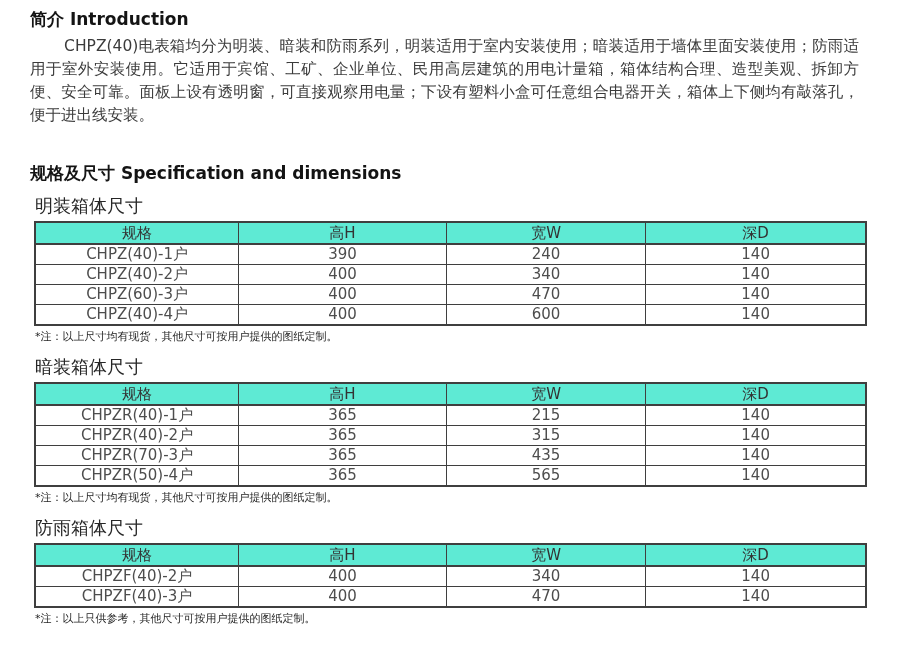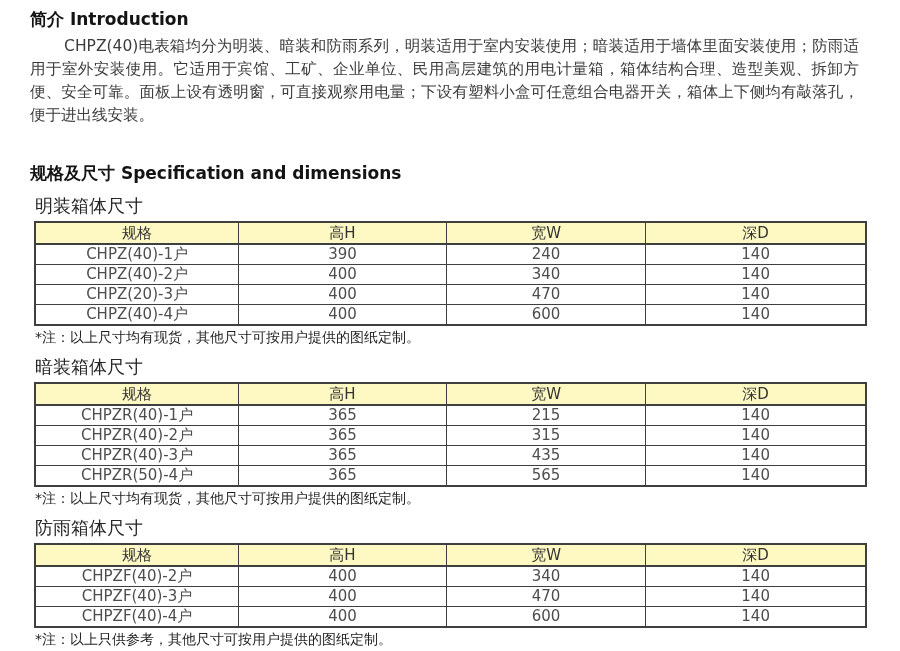--- a/index.html
+++ b/index.html
@@ -44,32 +44,32 @@
     border:1px solid #3f3f3f;
     text-align:center;
     vertical-align:middle;
     padding:0;
     font-size:15px;
     font-weight:normal;
     overflow:hidden;
     white-space:nowrap;
   }
   .dim-table th {
-    background:#fef9c3;
+    background:#5eead4;
     border-bottom:2px solid #3f3f3f;
     color:#333333;
     height:20px; line-height:20px;
   }
   .dim-table td {
     color:#4d4d4d;
     height:19px; line-height:19px;
   }
 
   .tbl-note {
-    font-size:14px; line-height:16px;
+    font-size:11px; line-height:16px;
     color:#1f1f1f;
     margin:3px 0 0 1px;
   }
 </style>
 </head>
 <body>
 
 <div class="page">
 
   <h1 class="h-main">简介 Introduction</h1>
@@ -101,21 +101,21 @@
           <td>240</td>
           <td>140</td>
         </tr>
         <tr>
           <td>CHPZ(40)-2户</td>
           <td>400</td>
           <td>340</td>
           <td>140</td>
         </tr>
         <tr>
-          <td>CHPZ(20)-3户</td>
+          <td>CHPZ(60)-3户</td>
           <td>400</td>
           <td>470</td>
           <td>140</td>
         </tr>
         <tr>
           <td>CHPZ(40)-4户</td>
           <td>400</td>
           <td>600</td>
           <td>140</td>
         </tr>
@@ -148,21 +148,21 @@
           <td>215</td>
           <td>140</td>
         </tr>
         <tr>
           <td>CHPZR(40)-2户</td>
           <td>365</td>
           <td>315</td>
           <td>140</td>
         </tr>
         <tr>
-          <td>CHPZR(40)-3户</td>
+          <td>CHPZR(70)-3户</td>
           <td>365</td>
           <td>435</td>
           <td>140</td>
         </tr>
         <tr>
           <td>CHPZR(50)-4户</td>
           <td>365</td>
           <td>565</td>
           <td>140</td>
         </tr>
@@ -194,24 +194,18 @@
           <td>400</td>
           <td>340</td>
           <td>140</td>
         </tr>
         <tr>
           <td>CHPZF(40)-3户</td>
           <td>400</td>
           <td>470</td>
           <td>140</td>
         </tr>
-        <tr>
-          <td>CHPZF(40)-4户</td>
-          <td>400</td>
-          <td>600</td>
-          <td>140</td>
-        </tr>
       </tbody>
     </table>
     <p class="tbl-note">*注：以上只供参考，其他尺寸可按用户提供的图纸定制。</p>
   </section>
 
 </div>
 
 </body></html>

